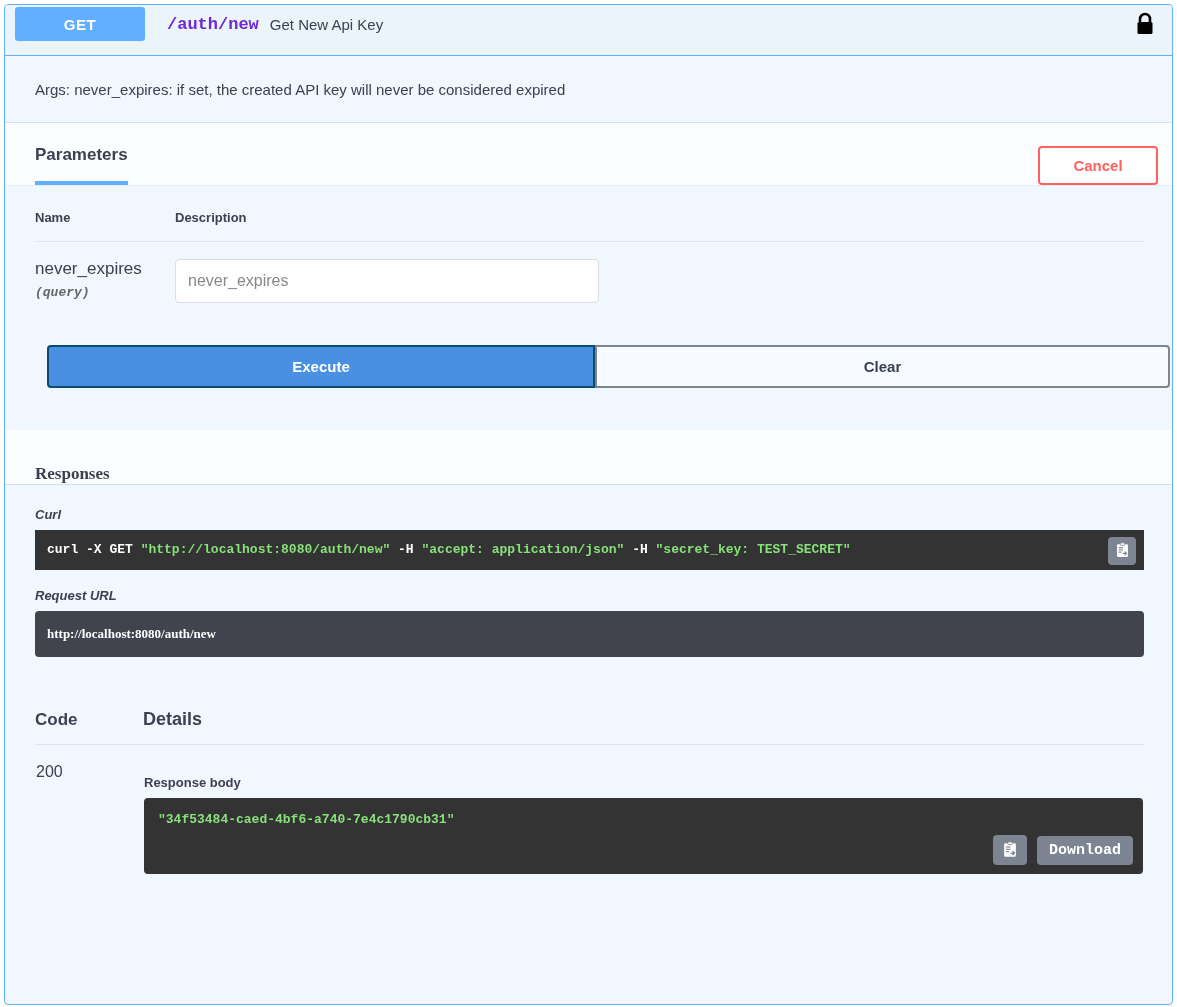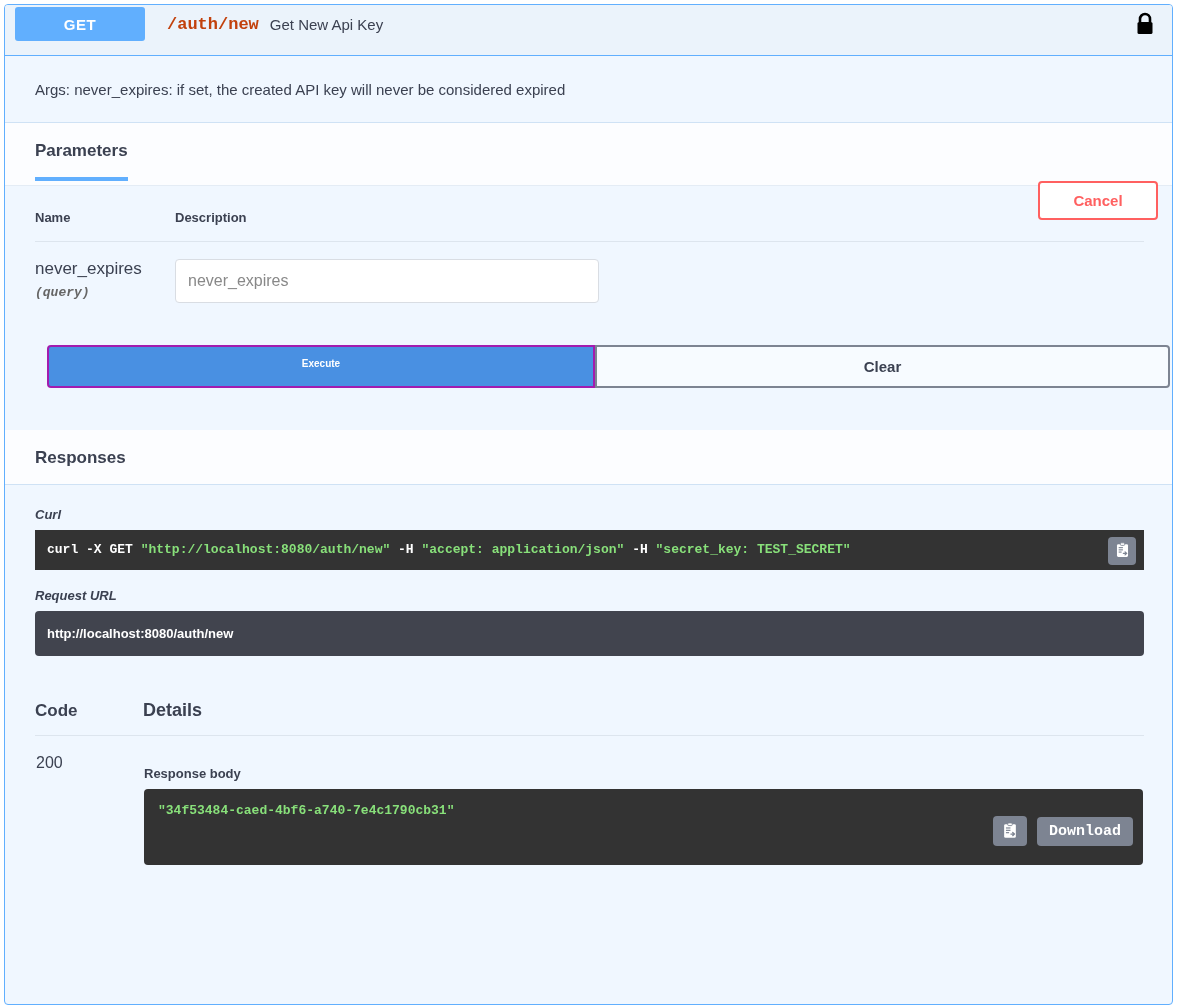--- a/index.html
+++ b/index.html
@@ -50,21 +50,21 @@
     letter-spacing: .5px;
     display: flex;
     align-items: center;
     justify-content: center;
     flex: 0 0 auto;
   }
   .op-path {
     font-family: "Liberation Mono", monospace;
     font-size: 17px;
     font-weight: bold;
-    color: #c2410c;
+    color: #6d28d9;
     margin-left: 22px;
     white-space: nowrap;
   }
   .op-desc {
     font-size: 15px;
     color: #3b4151;
     margin-left: 11px;
     white-space: nowrap;
   }
   .op-auth {
@@ -88,25 +88,24 @@
     color: #3b4151;
     line-height: 1.3;
   }
   .op-description p:last-child { margin-bottom: 0; }
 
   
   .section-head {
     background: #fcfdff;
     padding: 18px 14px 0 30px;
     display: flex;
-    align-items: flex-start;
+    align-items: flex-end;
     height: 62px;
     box-sizing: border-box;
     position: relative;
-    flex-direction: column;
   }
   .section-head .title {
     font-size: 17px;
     font-weight: bold;
     color: #3b4151;
     padding-bottom: 16px;
     border-bottom: 4px solid #61affe;
     display: inline-block;
   }
   .btn-cancel {
@@ -180,23 +179,23 @@
 
   
   .exec-row {
     display: flex;
     margin: 42px 0 0 12px;
     width: 1123px;
   }
   .btn-execute {
     flex: 0 0 548px;
     background: #4990e2;
-    border: 2px solid #a21caf;
+    border: 2px solid #0c4a6e;
     color: #fff;
-    font-size: 10px;
+    font-size: 15px;
     font-weight: bold;
     text-align: center;
     padding: 11px 0;
     border-radius: 4px 0 0 4px;
     cursor: pointer;
     box-sizing: border-box;
   }
   .btn-clear {
     flex: 1 1 auto;
     background: #f7fbff;
@@ -238,25 +237,25 @@
     overflow: hidden;
     line-height: 1.3;
     min-height: 18px;
     box-sizing: border-box;
   }
   .code-block .str { color: #88e07a; }
   .url-block {
     background: #41444e;
     border-radius: 4px;
     padding: 15px 12px;
-    font-family: Liberation Sans, sans-serif;
+    font-family: Liberation Serif, serif;
     font-size: 13px;
     font-weight: bold;
     color: #ffffff;
-    margin-bottom: 4px;
+    margin-bottom: 12px;
   }
   .gap-18 { height: 18px; }
   .gap-22 { height: 22px; }
 
   .copy-btn {
     position: absolute;
     top: 7px;
     right: 8px;
     width: 28px;
     height: 28px;
@@ -301,21 +300,21 @@
     font-family: "Liberation Mono", monospace;
     font-size: 13px;
     font-weight: bold;
     color: #88e07a;
     min-height: 76px;
     box-sizing: border-box;
   }
   .resp-actions {
     position: absolute;
     right: 10px;
-    bottom: 19px;
+    bottom: 9px;
     display: flex;
     align-items: center;
     gap: 10px;
   }
   .icon-btn {
     width: 34px;
     height: 30px;
     background: #7d8492;
     border-radius: 4px;
     display: flex;
@@ -382,21 +381,21 @@
     </table>
 
     <div class="exec-row">
       <div class="btn-execute">Execute</div>
       <div class="btn-clear">Clear</div>
     </div>
     <div class="exec-spacer"></div>
   </div>
 
   <div class="section-head" style="height:54px;">
-    <span class="title" style="border-bottom:none;padding-bottom:0;">Responses</span>
+    <span class="title" style="border-bottom:none;padding-bottom:0;font-family:Liberation Serif, serif;">Responses</span>
   </div>
 
   <div class="responses-body">
 
     <div class="lbl">Curl</div>
     <div class="code-block">
       <span>curl -X GET </span><span class="str">"http://localhost:8080/auth/new"</span><span> -H  </span><span class="str">"accept: application/json"</span><span> -H  </span><span class="str">"secret_key: TEST_SECRET"</span>
       <span class="copy-btn">
         <svg width="17" height="17" viewBox="0 0 20 20" aria-hidden="true">
           <rect x="3.5" y="2.5" width="13" height="15" rx="1.5" fill="#fff"></rect>

